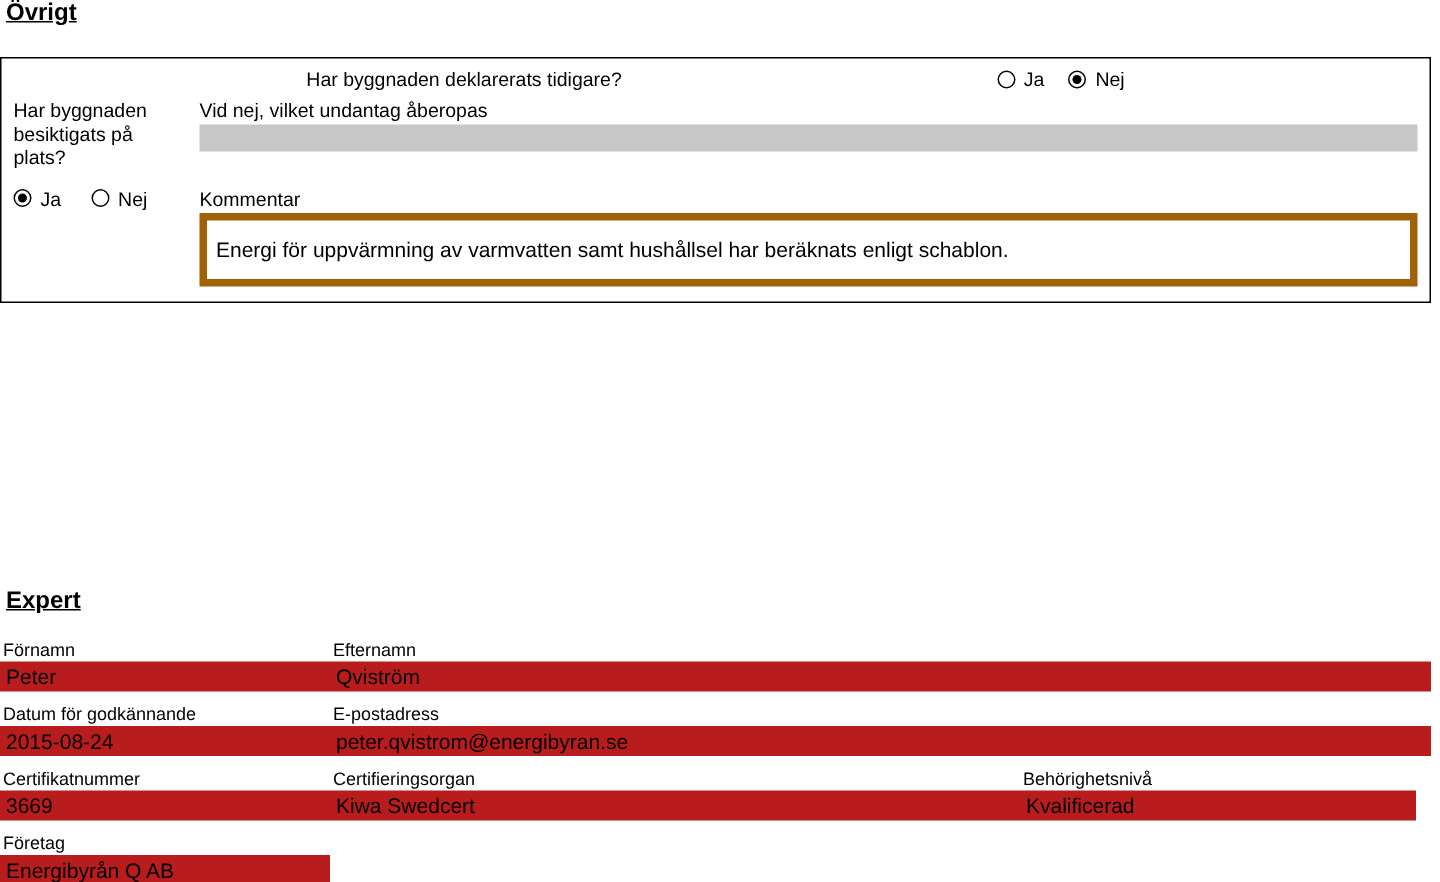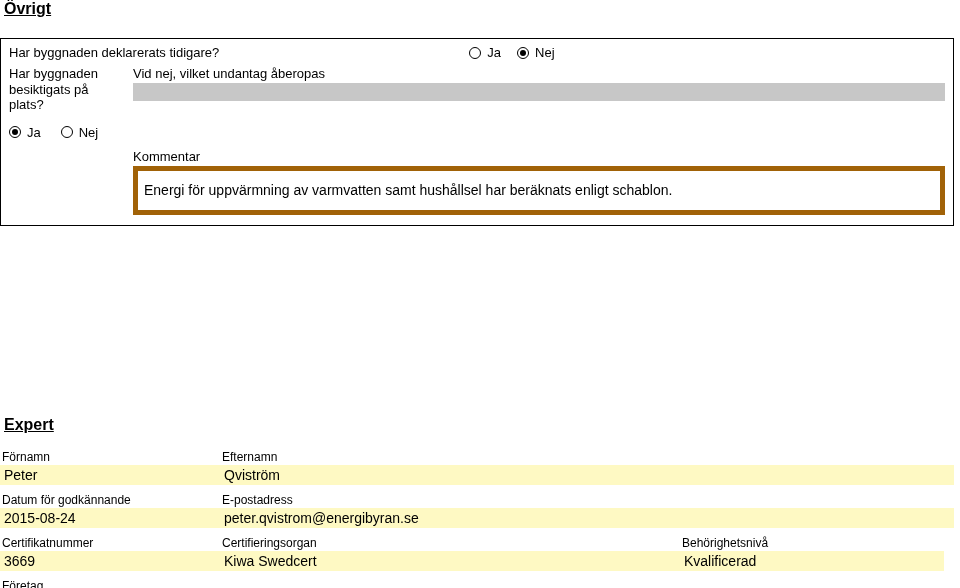--- a/index.html
+++ b/index.html
@@ -43,20 +43,21 @@
     height: 6px;
     background: #000;
     border-radius: 50%;
     display: block;
   }
   .label { font-size: 13px; }
   .q1-row {
     display: flex;
     align-items: center;
     margin-bottom: 6px;
+    justify-content: center;
   }
   .q1-text { flex: 0 0 auto; }
   .q1-spacer { flex: 0 0 250px; }
   .q2-row {
     display: flex;
     align-items: flex-start;
     gap: 14px;
     margin-bottom: 4px;
   }
   .q2-left {
@@ -79,21 +80,20 @@
     margin-top: 12px;
   }
   .q3-left {
     width: 110px;
     display: flex;
     align-items: center;
     gap: 20px;
   }
   .q3-right {
     flex: 1;
-    margin-top: 24px;
   }
   .kommentar-box {
     border: 5px solid #a16207;
     width: 100%;
     padding: 10px 6px;
     margin-top: 2px;
     font-family: Liberation Sans, sans-serif;
     font-size: 14px;
     line-height: 1.35;
     min-height: 40px;
@@ -115,21 +115,21 @@
   .expert-cell {
     display: flex;
     flex-direction: column;
   }
   .expert-cell .field-label {
     font-size: 12px;
     margin-bottom: 1px;
     padding-left: 2px;
   }
   .expert-cell .field-value {
-    background: #fef9c3;
+    background: #b91c1c;
     padding: 2px 4px;
     font-size: 14px;
     min-height: 20px;
   }
   .w-220 { width: 220px; }
   .w-460 { width: 460px; }
   .w-264 { width: 264px; }
 </style>
 </head>
 <body>

